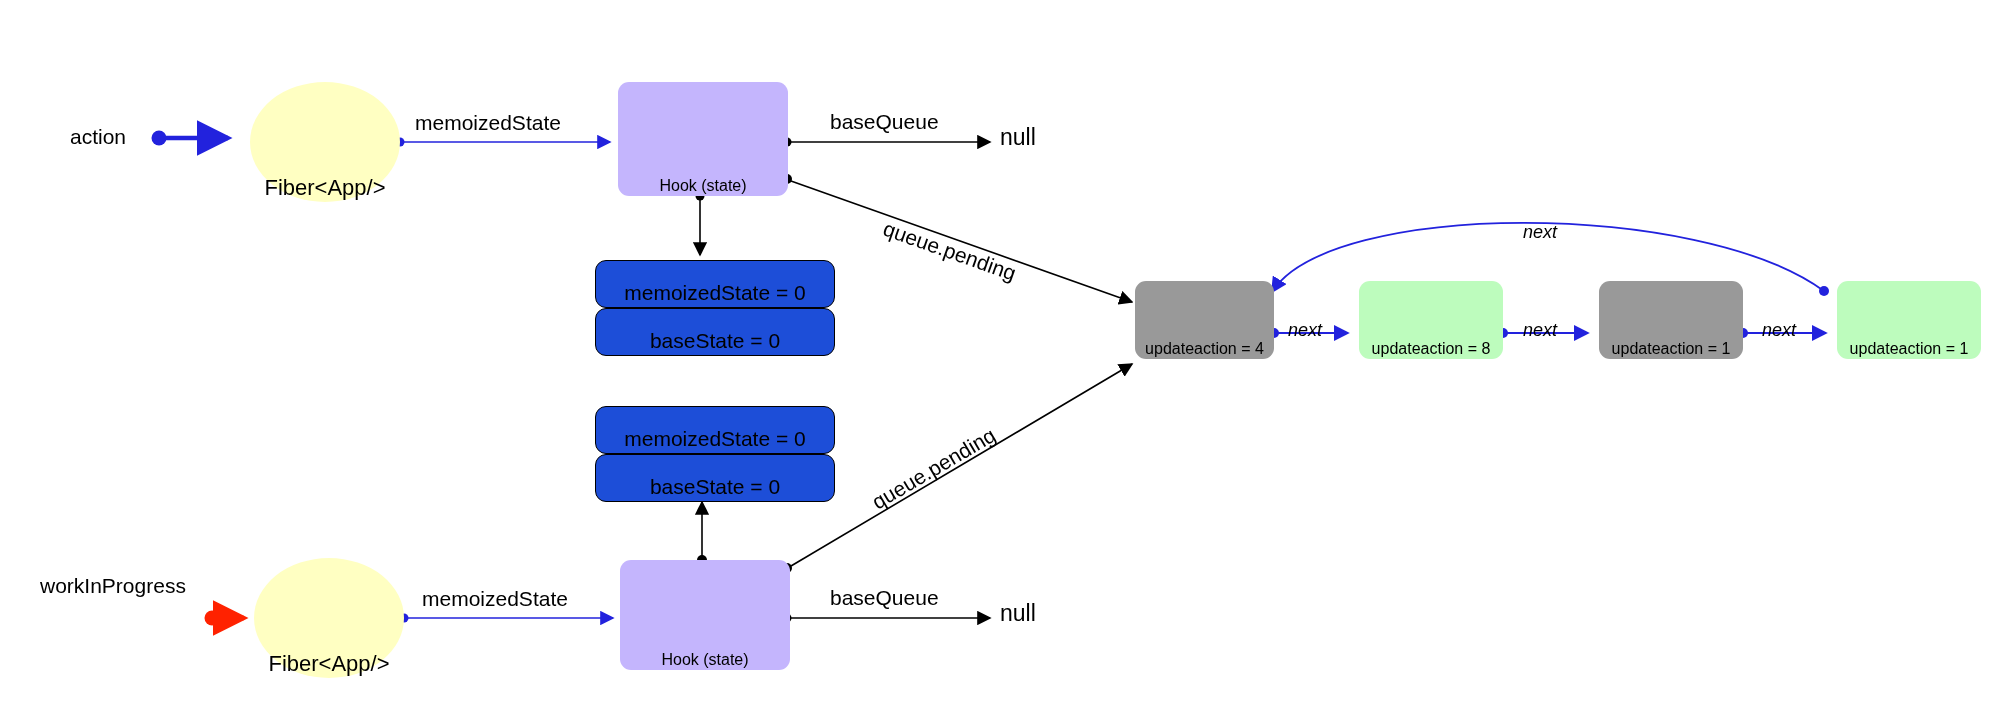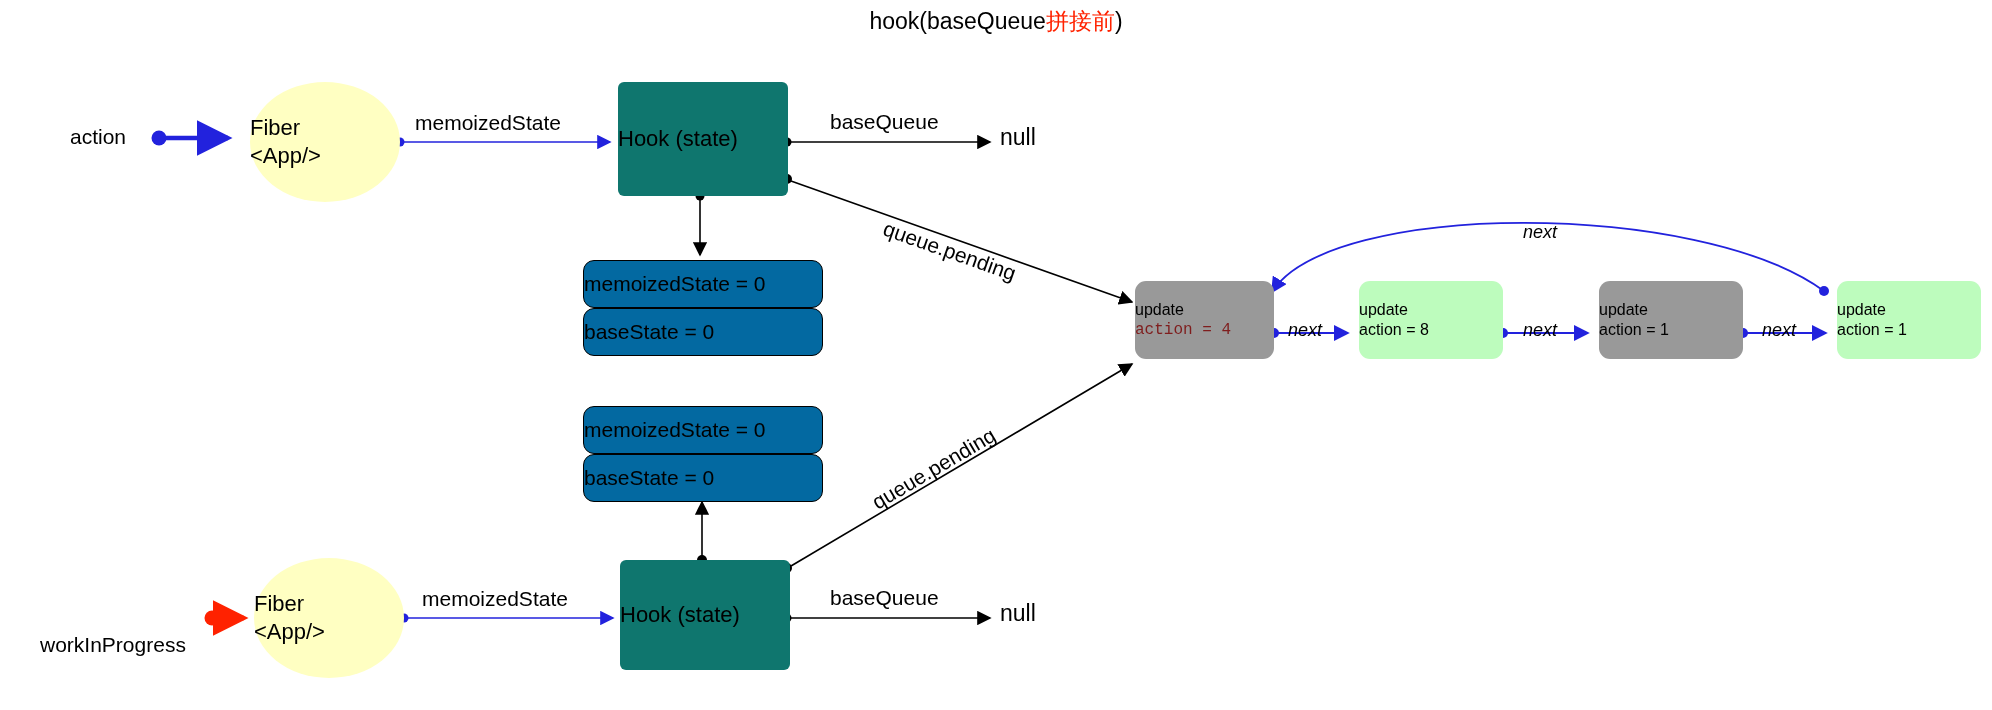--- a/index.html
+++ b/index.html
@@ -34,79 +34,77 @@
     font-size: 23px;
     color: #000000;
     white-space: nowrap;
   }
   .title .cn { color: #ff2200; }
 
   .node {
     position: absolute;
     box-sizing: border-box;
     display: flex;
-    flex-direction: column;
-    align-items: flex-start;
+    flex-direction: row;
+    align-items: flex-end;
     justify-content: center;
     color: #000000;
     line-height: 1.28;
     white-space: nowrap;
   }
 
   
   .fiber {
     border-radius: 50%;
     background: #ffffc2;
     font-size: 22px;
   }
 
   
   .hook {
-    background: #0f766e;
-    border-radius: 6px;
-    font-size: 22px;
+    background: #c4b5fd;
+    border-radius: 11px;
+    font-size: 16px;
   }
 
   
   .staterow {
-    background: #0369a1;
+    background: #1d4ed8;
     border: 1.3px solid #000000;
     border-radius: 11px;
     font-size: 21px;
+    margin-left: 12px;
   }
 
   
   .update {
     border-radius: 11px;
     font-size: 16px;
   }
   .update.gray  { background: #999999; }
   .update.green { background: #bdfcbd; }
-  .update .act-red { color: #7f1d1d; font-family: Liberation Mono, monospace; }
+  .update .act-red { color: #000000; }
 
   
   .lbl {
     position: absolute;
     font-size: 21px;
     color: #000000;
     white-space: nowrap;
   }
   .lbl.small { font-size: 18px; font-style: italic; }
   .lbl.rot-nw {
     transform-origin: left center;
   }
 </style>
 </head>
 <body>
 
 <div id="canvas">
 
-  <div class="title">
-    <span>hook(baseQueue</span><span class="cn">拼接前</span><span>)</span>
-  </div>
 
   <svg id="edges" viewBox="0 0 1992 710">
     <defs>
       <marker id="ah-blue" markerWidth="9" markerHeight="9" refX="8" refY="4.5" orient="auto">
         <path d="M0,0 L9,4.5 L0,9 z" fill="#2222dd"></path>
       </marker>
       <marker id="ah-blue-fat" markerWidth="8" markerHeight="8" refX="7" refY="4" orient="auto">
         <path d="M0,0 L8,4 L0,8 z" fill="#2222dd"></path>
       </marker>
       <marker id="ah-red" markerWidth="8" markerHeight="8" refX="7" refY="4" orient="auto">
@@ -175,21 +173,21 @@
 
   <div class="lbl" style="left:830px; top:110px;">baseQueue</div>
 
   <div class="lbl" style="left:1000px; top:124px; font-size:23px;">null</div>
 
   <div class="lbl rot-nw" style="left:884px; top:216px; transform:rotate(19.5deg);">queue.pending</div>
 
   <div class="node staterow" style="left:583px; top:260px; width:240px; height:48px;">memoizedState = 0</div>
   <div class="node staterow" style="left:583px; top:308px; width:240px; height:48px;">baseState = 0</div>
 
-  <div class="lbl" style="left:40px; top:633px;">workInProgress</div>
+  <div class="lbl" style="left:40px; top:574px;">workInProgress</div>
 
   <div class="node fiber" style="left:254px; top:558px; width:150px; height:120px;">
     <div>Fiber</div>
     <div>&lt;App/&gt;</div>
   </div>
 
   <div class="lbl" style="left:422px; top:587px;">memoizedState</div>
 
   <div class="node hook" style="left:620px; top:560px; width:170px; height:110px;">
     <div>Hook (state)</div>

